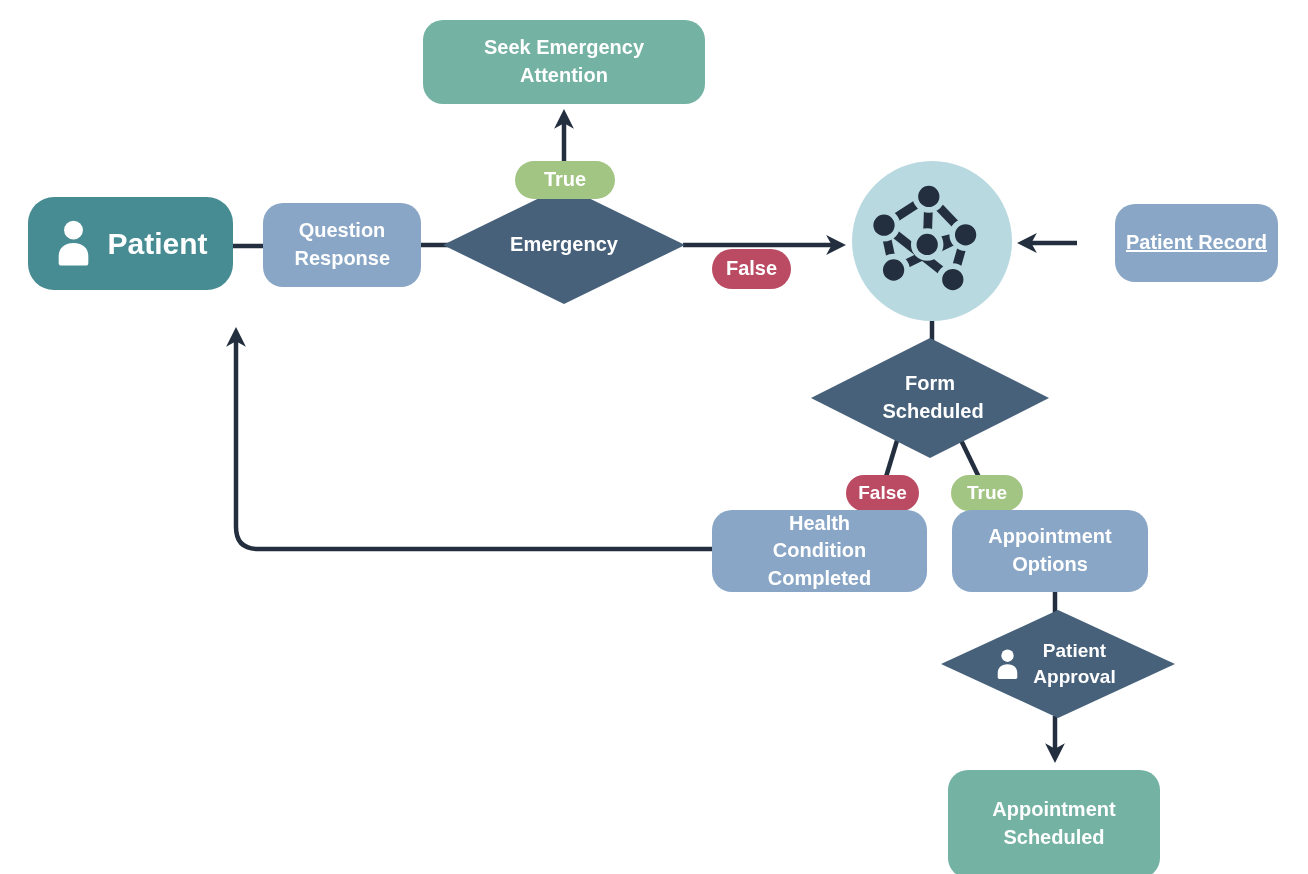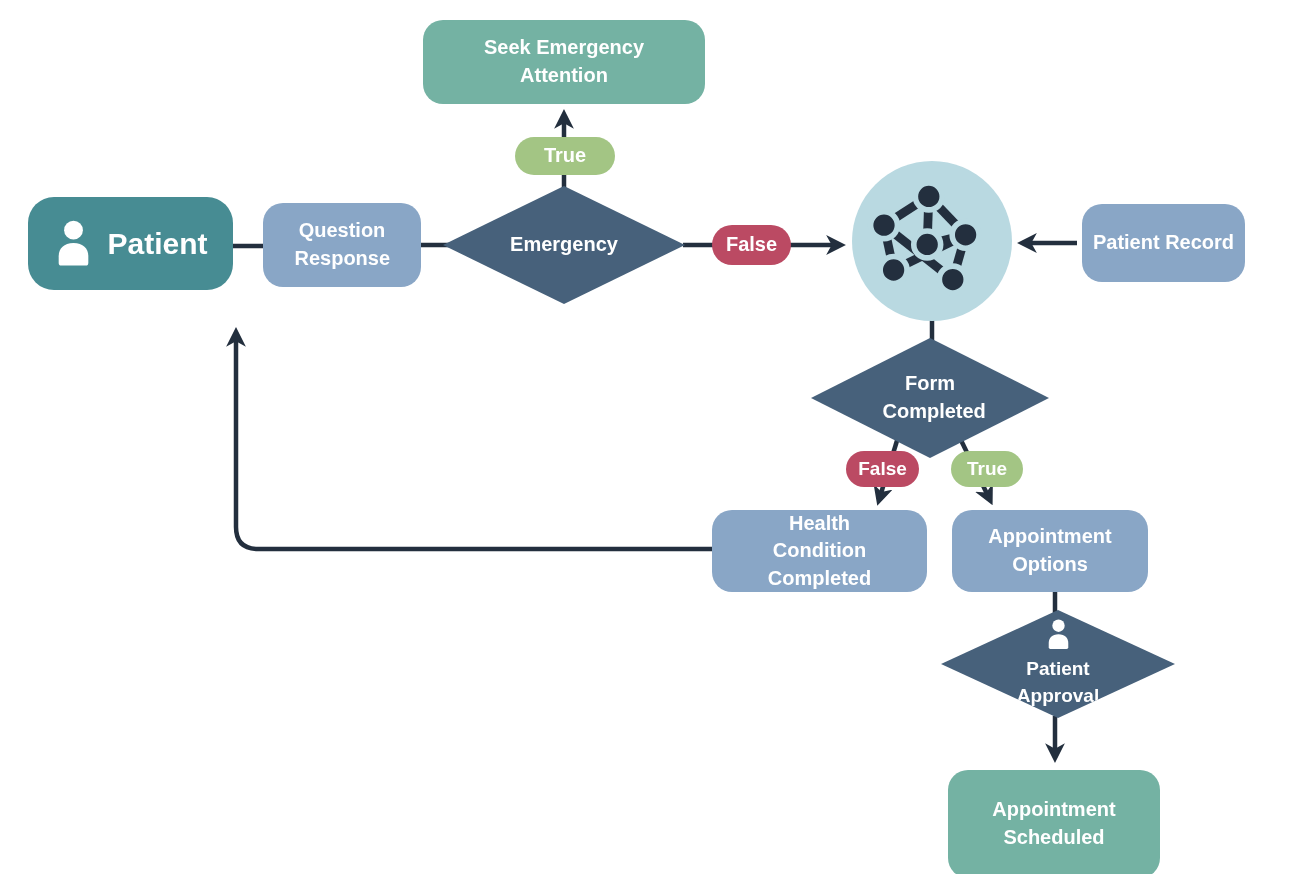--- a/index.html
+++ b/index.html
@@ -19,33 +19,33 @@
   .canvas{position:relative;width:1308px;height:874px;background:var(--background);overflow:hidden;}
   svg.wires{position:absolute;left:0;top:0;width:1308px;height:874px;}
   .wire{stroke:var(--line);stroke-width:4.5;fill:none;stroke-linecap:butt;}
   #arrow path{fill:var(--line);}
   .node{position:absolute;display:flex;align-items:center;justify-content:center;
         text-align:center;color:var(--text);font-weight:bold;box-sizing:border-box;line-height:1.38;}
   .rect{border-radius:20px;}
   .box-teal{background:var(--teal);border-radius:26px;text-align:right;}
   .box-blue{background:var(--blue);}
   .box-green{background:var(--seagreen);}
-  .pill{border-radius:999px;}
+  .pill{border-radius:999px;margin-top:24px;}
   .pill-green{background:var(--green-pill);}
   .pill-red{background:var(--red-pill);}
   .diamond{background:var(--diamond);clip-path:polygon(50% 0%,100% 50%,50% 100%,0% 50%);}
   .circle{background:var(--circle-fill);border-radius:50%;}
   .fs30{font-size:30px;}
   .fs20{font-size:20px;}
   .fs19{font-size:19px;}
   .person-icon svg{fill:#FFFFFF;display:block;}
   .net-edges line{stroke:var(--line);stroke-width:5.5;}
   .net-nodes circle{fill:var(--line);stroke:var(--circle-fill);stroke-width:3.5;}
   .icon-gap{display:flex;align-items:center;justify-content:center;gap:13px;}
-  .approval-inner{display:flex;align-items:center;justify-content:center;gap:6px;flex-direction:column;}
+  .approval-inner{display:flex;align-items:center;justify-content:center;gap:6px;}
   .w-limit180{display:inline-block;max-width:180px;}
   .w-limit150{display:inline-block;max-width:150px;}
   .w-limit95{display:inline-block;max-width:95px;}
   .pad-h{padding:0 12px;}
 </style>
 </head>
 <body>
 
 <div class="canvas">
 
@@ -116,26 +116,26 @@
           <circle cx="20" cy="42" r="8.4"></circle>
           <circle cx="71" cy="48" r="8.4"></circle>
           <circle cx="47" cy="54" r="8.4"></circle>
           <circle cx="26" cy="70" r="8.4"></circle>
           <circle cx="63" cy="76" r="8.4"></circle>
         </g>
       </svg>
     </span>
   </div>
 
-  <div class="node rect box-blue fs20" style="left:1082px;top:204px;width:163px;height:78px;">
+  <div class="node rect box-blue fs20" style="left:1115px;top:204px;width:163px;height:78px;text-decoration:underline;">
     <span>Patient Record</span>
   </div>
 
   <div class="node diamond fs20" style="left:811px;top:338px;width:238px;height:120px;">
-    <span class="w-limit95">Form Completed</span>
+    <span class="w-limit95">Form Scheduled</span>
   </div>
 
   <div class="node pill pill-red fs19" style="left:846px;top:451px;width:73px;height:36px;">
     <span>False</span>
   </div>
 
   <div class="node pill pill-green fs19" style="left:951px;top:451px;width:72px;height:36px;">
     <span>True</span>
   </div>
 

